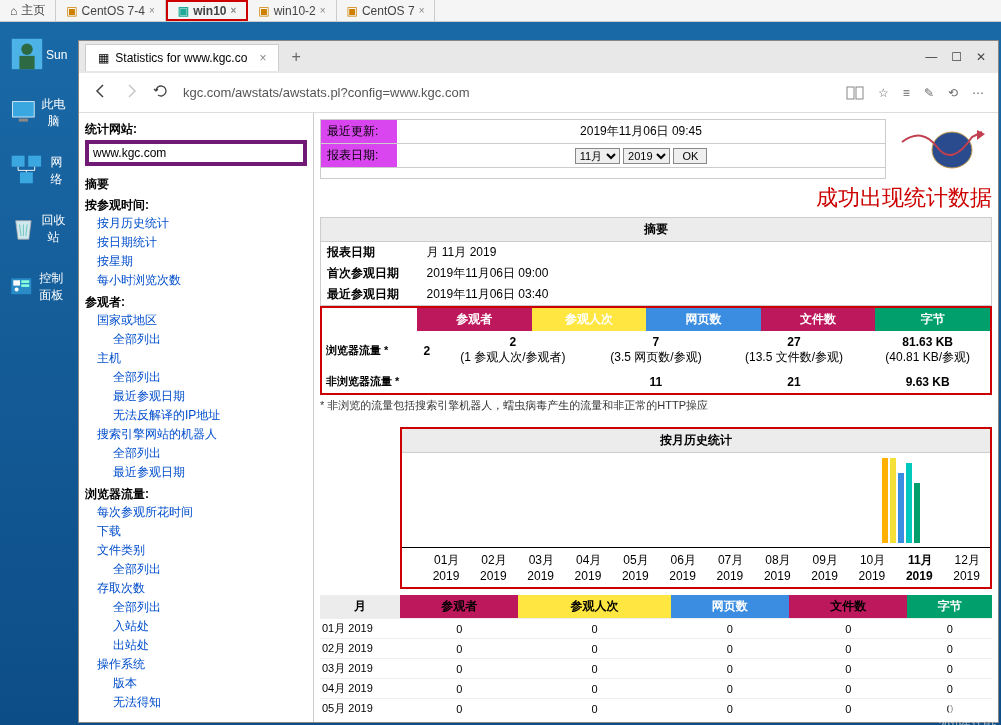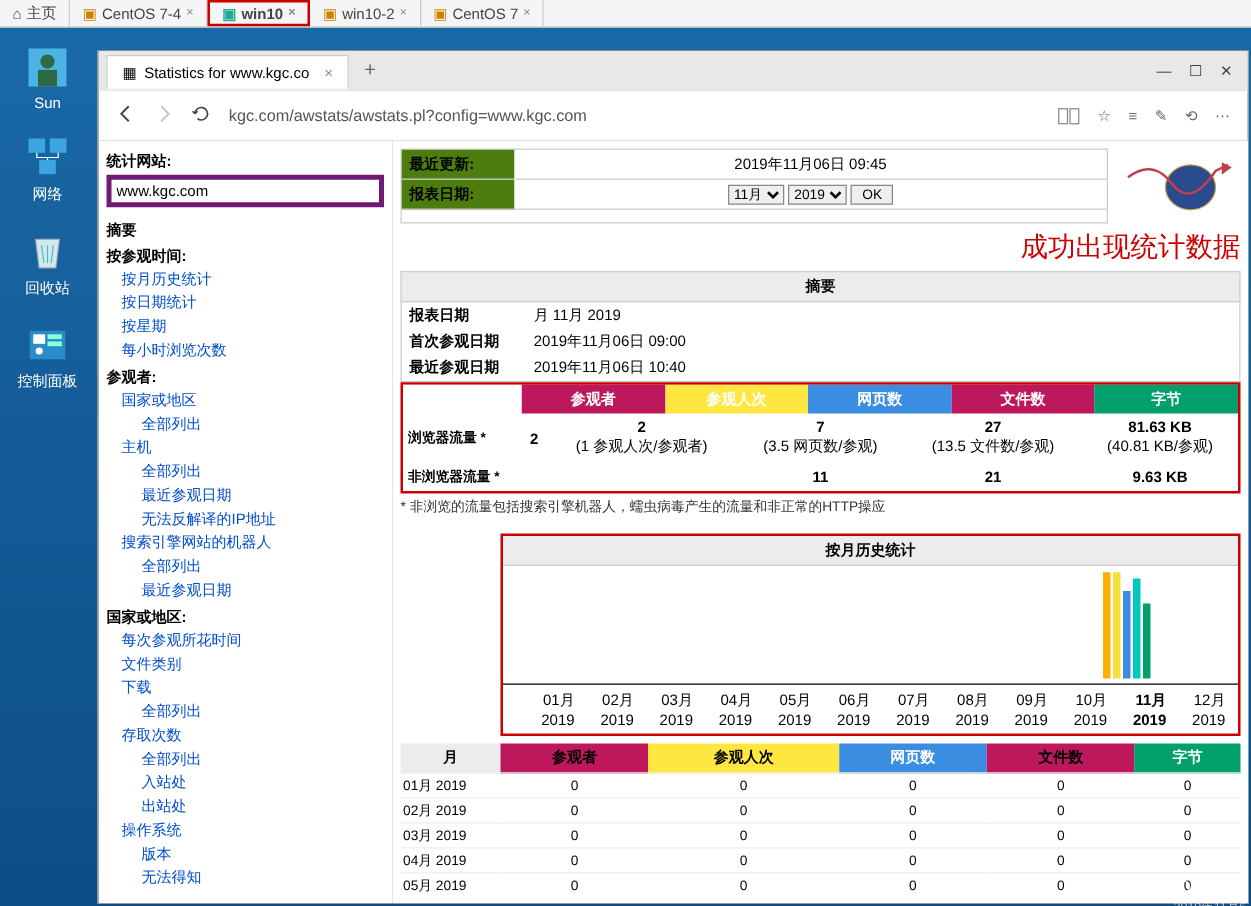--- a/index.html
+++ b/index.html
@@ -3,21 +3,21 @@
 <meta charset="utf-8">
 <style>
 *{box-sizing:border-box;margin:0;padding:0;font-family:"Microsoft YaHei","Segoe UI",Arial,sans-serif;font-size:12px}
 body{width:1001px;height:725px;background:#0a5a9c;background:linear-gradient(180deg,#1a6aa8,#0d4d87);overflow:hidden;position:relative}
 .desktop{position:absolute;inset:0}
 .top-tabs{position:absolute;top:0;left:0;right:0;height:22px;background:#f5f5f5;display:flex;border-bottom:1px solid #ccc;z-index:5}
 .top-tab{display:flex;align-items:center;gap:4px;padding:0 10px;height:100%;border-right:1px solid #ccc;font-size:12px;color:#444;cursor:pointer}
 .top-tab.highlighted{border:2px solid #c00;font-weight:bold}
 .top-tab .close{color:#888;font-size:10px}
 .icons-col{position:absolute;left:8px;top:35px;display:flex;flex-direction:column;gap:18px;z-index:1}
-.dicon{display:flex;flex-direction:column;align-items:center;color:#fff;font-size:11px;text-align:center;cursor:pointer;width:60px}
+.dicon{display:flex;flex-direction:row;align-items:center;color:#fff;font-size:11px;text-align:center;cursor:pointer;width:60px}
 .dicon .bx{width:38px;height:38px;display:flex;align-items:center;justify-content:center;margin-bottom:2px}
 .browser{position:absolute;left:78px;top:40px;right:2px;bottom:2px;background:#fff;border:1px solid #888;display:flex;flex-direction:column;z-index:3}
 .btabs{height:32px;background:#e8e8e8;display:flex;align-items:center;padding-left:6px;gap:2px}
 .btab{background:#fff;border:1px solid #ccc;border-bottom:none;padding:6px 12px;display:flex;align-items:center;gap:6px;font-size:12px}
 .btab .x{color:#888;margin-left:6px}
 .newtab{padding:4px 10px;color:#666;font-size:16px}
 .wctl{margin-left:auto;display:flex;gap:14px;padding-right:12px;color:#444;font-size:13px}
 .addr{height:40px;display:flex;align-items:center;gap:14px;padding:0 14px;border-bottom:1px solid #ddd}
 .addr .nav svg{width:16px;height:16px}
 .addr .url{flex:1;color:#555;font-size:13px}
@@ -27,21 +27,21 @@
 .sidebar .lbl{font-weight:bold;color:#000}
 .sidebar input{width:100%;border:4px solid #701a75;padding:2px 4px;margin:2px 0 6px}
 .sidebar .cat{font-weight:bold;color:#000;margin-top:4px}
 .sidebar a{color:#004ecc;text-decoration:none;display:block;padding:1px 0}
 .sidebar .sub{padding-left:18px}
 .main{flex:1;overflow:auto;padding:6px;background:#fff;position:relative}
 .toprow{display:flex;gap:6px}
 .hdrbox{border:1px solid #ccc;flex:1}
 .hdrbox table{width:100%;border-collapse:collapse}
 .hdrbox td{padding:3px 6px;border-bottom:1px solid #ccc}
-.hdrbox td:first-child{background:#4d7c0f;width:90px;font-weight:bold}
+.hdrbox td:first-child{background:#d946ef;width:76px;font-weight:normal}
 .ok{border:1px solid #888;padding:1px 8px;background:#efefef;font-size:11px}
 select{border:1px solid #888;font-size:11px}
 .globe{width:100px;height:60px;display:flex;align-items:center;justify-content:center}
 .red-note{color:#c00;font-size:22px;text-align:right;margin:4px 0;font-family:"SimSun",serif}
 .sect-title{background:#ececec;border:1px solid #ccc;text-align:center;font-weight:bold;padding:3px}
 .datesrow td{padding:2px 6px}
 .colorhdr{display:flex;width:100%}
 .colorhdr>div{flex:1;text-align:center;color:#fff;padding:3px 0;font-size:12px;font-weight:bold}
 .c1{background:#be185d}
 .c2{background:#ffe640;color:#000}
@@ -103,20 +103,29 @@
             <rect x="4" y="4" width="32" height="32" fill="#4db3e6"></rect>
             <circle cx="20" cy="15" r="6" fill="#2d6a44"></circle>
             <rect x="12" y="22" width="16" height="14" fill="#2d6a44"></rect>
           </svg>
         </div>
     <span>Sun</span>
   </div>
   <div class="dicon">
     <div class="bx">
           <svg viewBox="0 0 40 40">
+            <rect x="6" y="6" width="28" height="20" fill="#3ba7e0" stroke="#fff"></rect>
+            <rect x="14" y="28" width="12" height="4" fill="#888"></rect>
+          </svg>
+        </div>
+    <span>此电脑</span>
+  </div>
+  <div class="dicon">
+    <div class="bx">
+          <svg viewBox="0 0 40 40">
             <rect x="4" y="4" width="14" height="12" fill="#3ba7e0"></rect>
             <rect x="22" y="4" width="14" height="12" fill="#3ba7e0"></rect>
             <rect x="13" y="22" width="14" height="12" fill="#3ba7e0"></rect>
             <path d="M11 16v4h18v-4 M20 20v2" stroke="#fff" fill="none"></path>
           </svg>
         </div>
     <span>网络</span>
   </div>
   <div class="dicon">
     <div class="bx">
@@ -193,24 +202,24 @@
             <div class="cat">参观者:</div>
             <a href="#" class="" style="padding-left: 12px;">国家或地区</a>
             <a href="#" class="sub" style="padding-left: 28px;">全部列出</a>
             <a href="#" class="" style="padding-left: 12px;">主机</a>
             <a href="#" class="sub" style="padding-left: 28px;">全部列出</a>
             <a href="#" class="sub" style="padding-left: 28px;">最近参观日期</a>
             <a href="#" class="sub" style="padding-left: 28px;">无法反解译的IP地址</a>
             <a href="#" class="" style="padding-left: 12px;">搜索引擎网站的机器人</a>
             <a href="#" class="sub" style="padding-left: 28px;">全部列出</a>
             <a href="#" class="sub" style="padding-left: 28px;">最近参观日期</a>
-            <div class="cat">国家或地区:</div>
+            <div class="cat">浏览器流量:</div>
             <a href="#" class="" style="padding-left: 12px;">每次参观所花时间</a>
+            <a href="#" class="" style="padding-left: 12px;">下载</a>
             <a href="#" class="" style="padding-left: 12px;">文件类别</a>
-            <a href="#" class="" style="padding-left: 12px;">下载</a>
             <a href="#" class="sub" style="padding-left: 28px;">全部列出</a>
             <a href="#" class="" style="padding-left: 12px;">存取次数</a>
             <a href="#" class="sub" style="padding-left: 28px;">全部列出</a>
             <a href="#" class="sub" style="padding-left: 28px;">入站处</a>
             <a href="#" class="sub" style="padding-left: 28px;">出站处</a>
             <a href="#" class="" style="padding-left: 12px;">操作系统</a>
             <a href="#" class="sub" style="padding-left: 28px;">版本</a>
             <a href="#" class="sub" style="padding-left: 28px;">无法得知</a>
             <a href="#" class="" style="padding-left: 12px; margin-top: 36px;">浏览器</a>
           </div>
@@ -254,21 +263,21 @@
               <tr>
                 <td style="font-weight:bold;width:100px">报表日期</td>
                 <td>月 11月 2019</td>
               </tr>
               <tr>
                 <td style="font-weight:bold;width:100px">首次参观日期</td>
                 <td>2019年11月06日 09:00</td>
               </tr>
               <tr>
                 <td style="font-weight:bold;width:100px">最近参观日期</td>
-                <td>2019年11月06日 10:40</td>
+                <td>2019年11月06日 03:40</td>
               </tr>
             </tbody>
       </table>
 
       <div class="redbox">
         <div class="colorhdr">
           <div style="flex:0 0 95px;background:#fff"></div>
           <div class="c1">参观者</div>
           <div class="c2">参观人次</div>
           <div class="c3">网页数</div>

